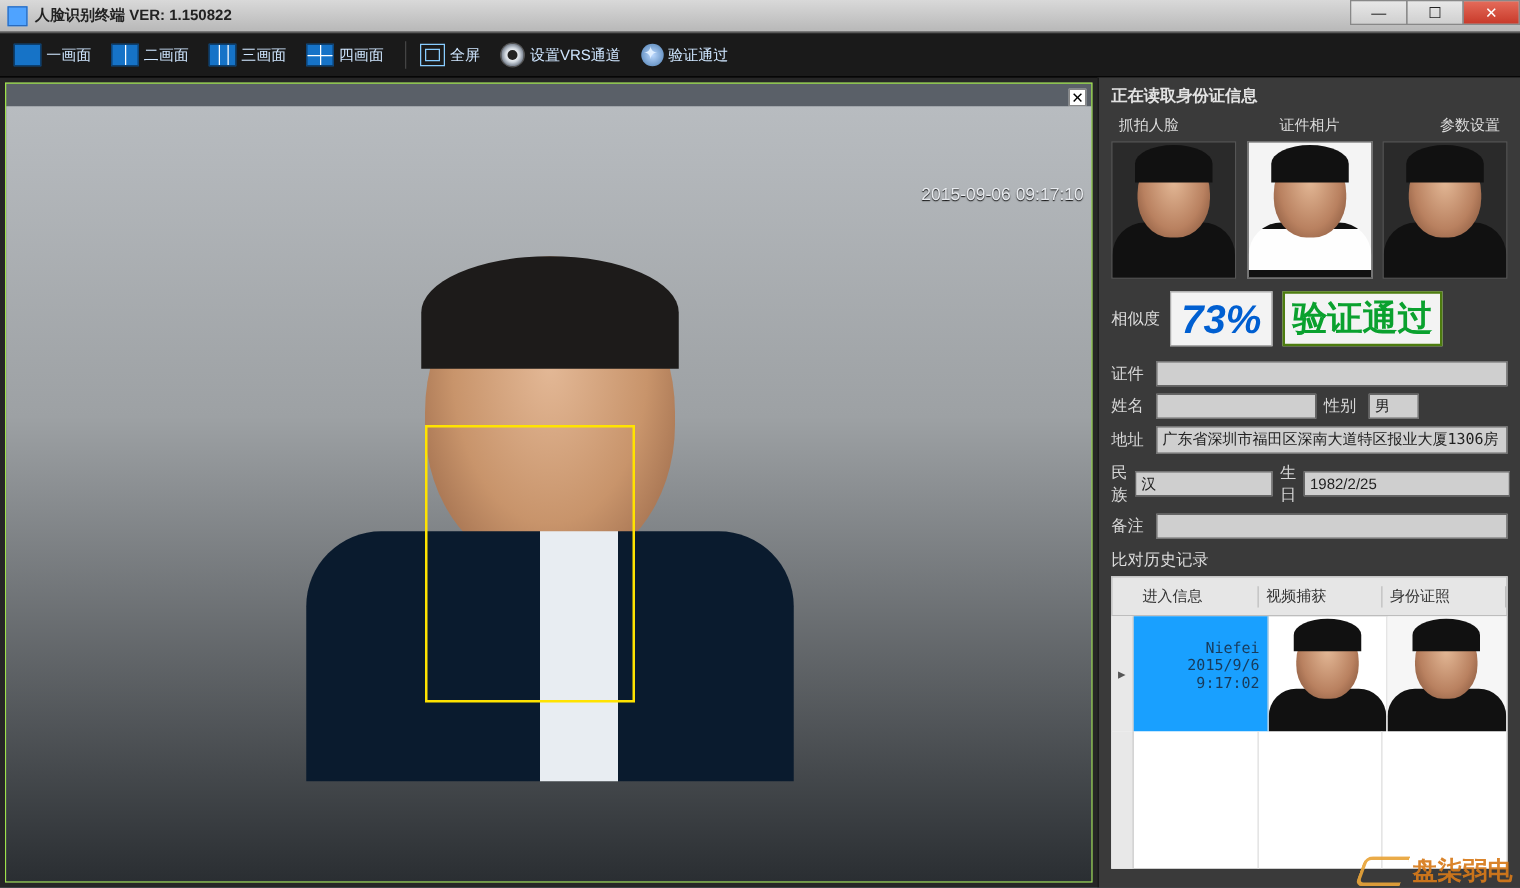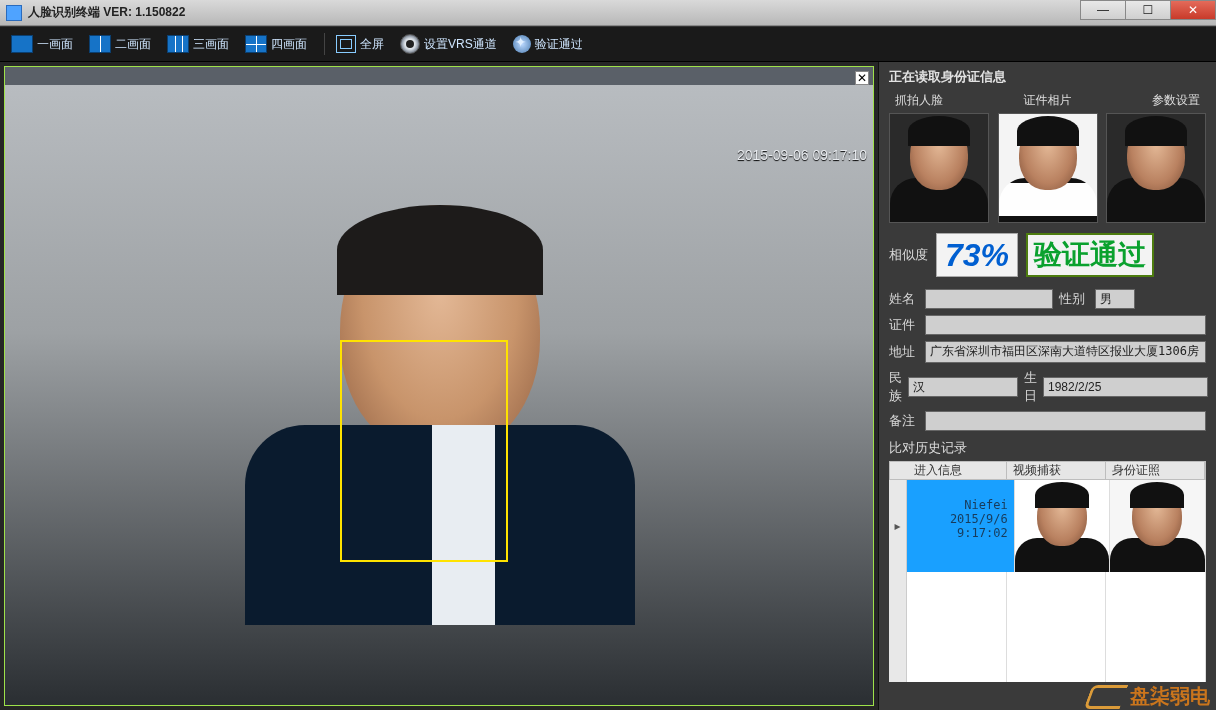--- a/index.html
+++ b/index.html
@@ -162,21 +162,21 @@
 
   .form{margin-top:12px;}
   .frow{display:flex;align-items:center;margin-bottom:6px;gap:6px;}
   .frow label{color:#d6d6d6;font-size:13px;width:30px;}
   .ip{
     background:#cfcfcf;border:1px solid #666;height:20px;padding:1px 4px;
     font-size:12px;color:#222;
   }
   .hist-title{margin-top:8px;color:#ddd;font-size:13px;}
   .hist{background:#fff;margin-top:4px;}
-  .hist-hdr{display:flex;background:#e6e6e6;border:1px solid #bdbdbd;height:19px;align-items:center;}
+  .hist-hdr{display:flex;background:#e6e6e6;border:1px solid #bdbdbd;height:32px;align-items:center;}
   .hist-hdr span{flex:1;padding:0 6px;color:#333;border-right:1px solid #bdbdbd;font-size:12px;}
   .hist-row{display:flex;height:92px;}
   .rowmark{width:18px;background:#e8e8e8;border-right:1px solid #ccc;display:flex;align-items:center;justify-content:center;color:#555;}
   .hist-cell{flex:1;border-right:1px solid #ddd;position:relative;overflow:hidden;text-align:right;}
   .hist-cell.entry{background:#19a0ff;color:#183b5b;font-family:monospace;font-size:12px;padding:18px 6px;white-space:pre-line;}
   .hist-thumb{position:absolute;inset:0;}
   .hist-thumb .h{position:absolute;left:22px;top:6px;width:50px;height:60px;border-radius:50% 50% 45% 45%;
     background:radial-gradient(ellipse at 50% 35%,#e3b896,#b98160 60%,#7a4c34);}
   .hist-thumb .hr{position:absolute;left:20px;top:2px;width:54px;height:26px;border-radius:50% 50% 0 0;background:#111;}
   .hist-thumb .s{position:absolute;left:0;top:58px;width:100%;height:40px;background:#111;border-radius:22px 22px 0 0;}
@@ -275,28 +275,28 @@
     </div>
 
     <div class="result-row">
       <span class="score-label">相似度</span>
       <div class="score-box">73%</div>
       <div class="pass-box">验证通过</div>
     </div>
 
     <div class="form">
       <div class="frow">
+        <label>证件</label>
+        <input class="ip" style="flex: 1 1 0%;" value="">
+      </div>
+      <div class="frow">
         <label>姓名</label>
         <input class="ip" style="width: 128px;" value="">
         <label style="width:30px">性别</label>
         <input class="ip" style="width: 40px;" value="男">
-      </div>
-      <div class="frow">
-        <label>证件</label>
-        <input class="ip" style="flex: 1 1 0%;" value="">
       </div>
       <div class="frow">
         <label>地址</label>
         <textarea class="ip" style="flex: 1 1 0%; height: 22px; resize: none;">广东省深圳市福田区深南大道特区报业大厦1306房</textarea>
       </div>
       <div class="frow">
         <label>民族</label>
         <input class="ip" style="width: 110px;" value="汉">
         <label style="width:30px">生日</label>
         <input class="ip" style="flex: 1 1 0%;" value="1982/2/25">

